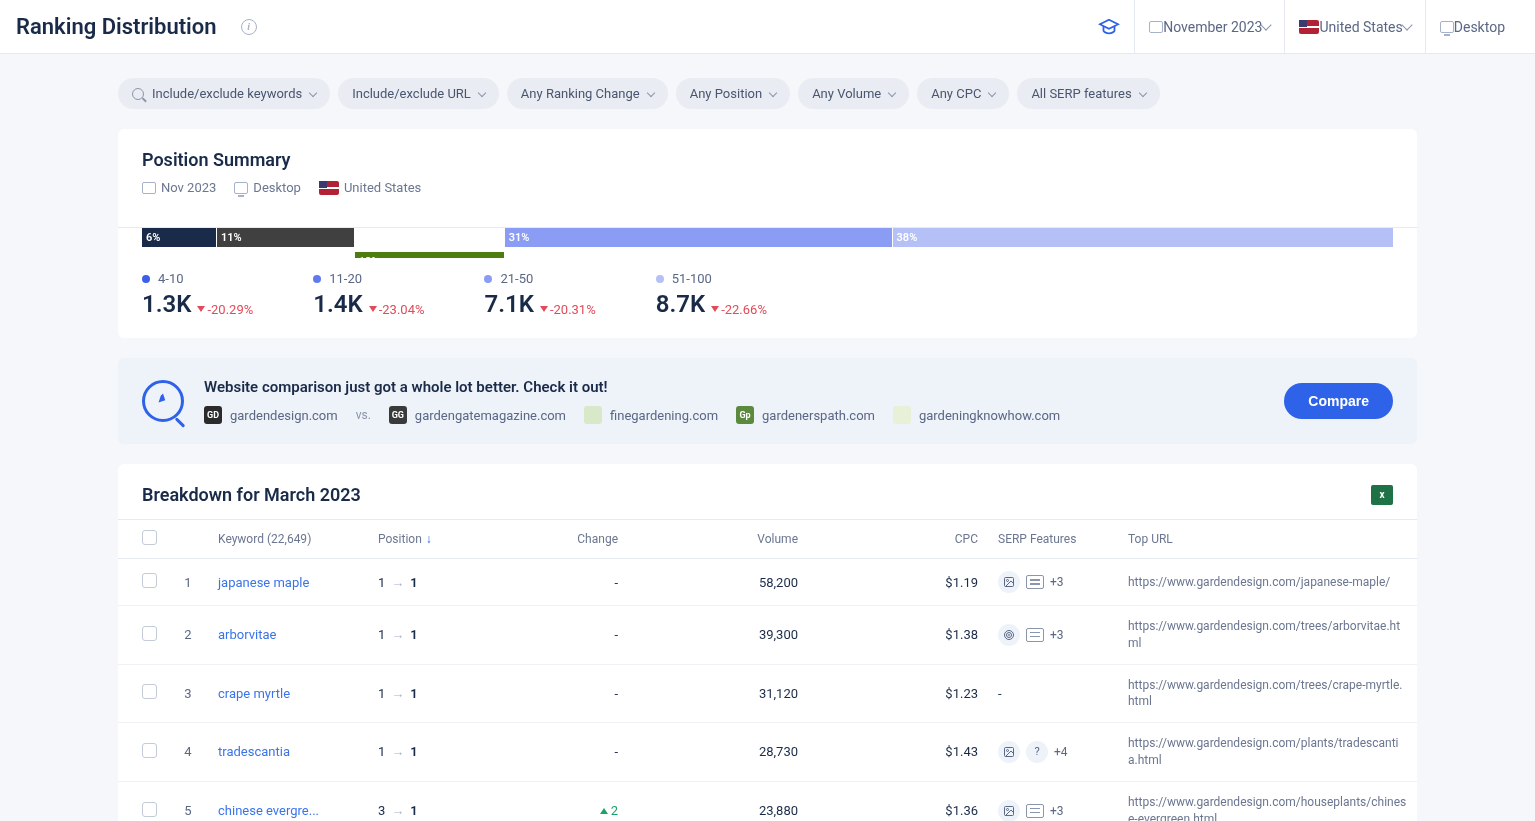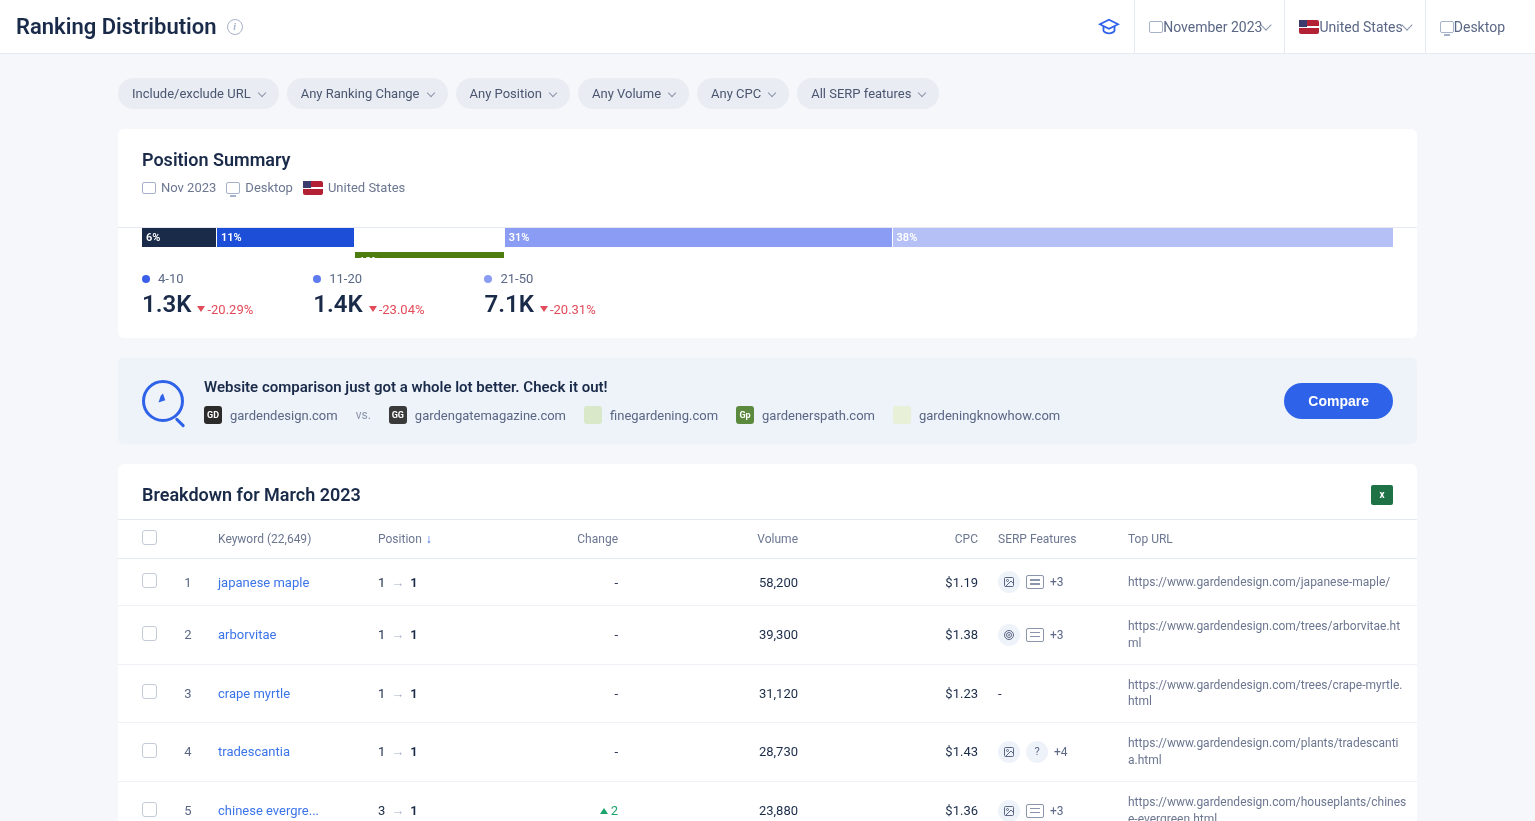--- a/index.html
+++ b/index.html
@@ -1,39 +1,39 @@
 <!DOCTYPE html>
 <html><head>
 <meta charset="utf-8">
 <style>
 * { margin: 0; padding: 0; box-sizing: border-box; }
 body { font-family: -apple-system, BlinkMacSystemFont, "Segoe UI", Roboto, sans-serif; background: #f5f7fa; color: #1a2b49; font-size: 13px; }
 
 .header { background: #fff; border-bottom: 1px solid #e5e9f2; display: flex; align-items: center; padding: 0 16px; height: 54px; }
-.header-title { font-size: 22px; font-weight: 600; color: #1a2b49; display: flex; align-items: center; gap: 10px; }
+.header-title { font-size: 22px; font-weight: 600; color: #1a2b49; display: flex; align-items: center; gap: 24px; }
 .info-icon { width: 16px; height: 16px; border: 1.5px solid #a6b2c9; border-radius: 50%; display: inline-flex; align-items: center; justify-content: center; font-size: 10px; color: #a6b2c9; font-style: italic; font-family: serif; }
 .header-right { margin-left: auto; display: flex; align-items: center; gap: 0; }
 .header-sep { width: 1px; height: 54px; background: #e5e9f2; }
 .header-item { display: flex; align-items: center; padding: 0 14px; color: #5a6785; font-size: 14px; cursor: pointer; }
 .grad-icon { color: #2e62e8; }
 .flag { width: 20px; height: 14px; background: linear-gradient(to bottom, #b22234 0%, #b22234 46%, #fff 46%, #fff 54%, #b22234 54%, #b22234 100%); position: relative; border-radius: 2px; }
 .flag::before { content:''; position:absolute; left:0; top:0; width:8px; height:7px; background:#3c3b6e; }
 .chevron { width: 8px; height: 8px; border-right: 1.5px solid #8b95ab; border-bottom: 1.5px solid #8b95ab; transform: rotate(45deg); margin-top: -3px; }
 
 .container { padding: 24px 118px 0 118px; }
 
 .filters { display: flex; gap: 8px; margin-bottom: 20px; }
 .filter-pill { background: #e9ecf2; border-radius: 18px; padding: 8px 14px; display: flex; align-items: center; gap: 8px; color: #4a5670; font-size: 13px; cursor: pointer; }
 .filter-pill .chev { width: 6px; height: 6px; border-right: 1.5px solid #8b95ab; border-bottom: 1.5px solid #8b95ab; transform: rotate(45deg); margin-top: -2px; }
 .search-icon { width: 12px; height: 12px; border: 1.5px solid #8b95ab; border-radius: 50%; position: relative; }
 .search-icon::after { content:''; position:absolute; width:5px; height:1.5px; background:#8b95ab; bottom:-2px; right:-4px; transform:rotate(45deg); }
 
 .card { background: #fff; border-radius: 6px; padding: 20px 24px; margin-bottom: 20px; }
 .card-title { font-size: 18px; font-weight: 600; color: #1a2b49; margin-bottom: 10px; }
-.meta { display: flex; align-items: center; gap: 10px; color: #6b7690; font-size: 13px; }
+.meta { display: flex; align-items: center; gap: 18px; color: #6b7690; font-size: 13px; }
 .meta-item { display: flex; align-items: center; gap: 5px; }
 .cal-icon, .monitor-icon { width: 14px; height: 12px; border: 1.5px solid #a6b2c9; border-radius: 2px; position: relative; }
 .monitor-icon::after { content:''; position:absolute; bottom:-4px; left:3px; width:6px; height:1.5px; background:#a6b2c9; }
 
 .dist-bar { display: flex; height: 20px; margin-top: 32px; border-top: 1px solid #e5e9f2; position: relative; }
 .dist-bar::before { content:''; position:absolute; top:-1px; left:-24px; right:-24px; height:1px; background:#e5e9f2; }
 .seg { color: #fff; font-size: 11px; font-weight: 600; padding: 3px 4px; border-right: 1px solid #fff; }
 .seg:last-child { border-right: none; }
 
 .legend { display: flex; gap: 60px; margin-top: 24px; }
@@ -121,20 +121,25 @@
     <div class="header-item">
       <span class="monitor-icon"></span>
       <span>Desktop</span>
     </div>
   </div>
 </div>
 
 <div class="container">
   <div class="filters" id="filters">
       <div class="filter-pill">
+        <span class="search-icon"></span>
+        <span>Include/exclude keywords</span>
+        <span class="chev"></span>
+      </div>
+      <div class="filter-pill">
         <span>Include/exclude URL</span>
         <span class="chev"></span>
       </div>
       <div class="filter-pill">
         <span>Any Ranking Change</span>
         <span class="chev"></span>
       </div>
       <div class="filter-pill">
         <span>Any Position</span>
         <span class="chev"></span>
@@ -164,21 +169,21 @@
           <span class="monitor-icon"></span>
           <span>Desktop</span>
         </span>
       <span class="meta-item">
           <span class="flag"></span>
           <span>United States</span>
         </span>
     </div>
     <div class="dist-bar" id="dist-bar">
         <div class="seg" style="width: 6%; background: rgb(26, 43, 73);">6%</div>
-        <div class="seg" style="width: 11%; background: #1d4ed8;">11%</div>
+        <div class="seg" style="width: 11%; background: #404040;">11%</div>
         <div class="seg" style="width: 12%; background: #4d7c0f; margin-top: 24px;">12%</div>
         <div class="seg" style="width: 31%; background: rgb(138, 156, 243);">31%</div>
         <div class="seg" style="width: 40%; background: rgb(180, 192, 246);">38%</div>
       </div>
     <div class="legend" id="legend">
         <div class="legend-item">
           <div class="legend-label">
             <span class="dot" style="background:#3b5fe8"></span>
             <span>4-10</span>
           </div>
@@ -198,20 +203,30 @@
           </div>
         </div>
         <div class="legend-item">
           <div class="legend-label">
             <span class="dot" style="background:#8a9cf3"></span>
             <span>21-50</span>
           </div>
   <div class="legend-val">
             <span class="big">7.1K</span>
             <span class="change-down"><span class="arrow-down"></span>-20.31%</span>
+          </div>
+        </div>
+        <div class="legend-item">
+          <div class="legend-label">
+            <span class="dot" style="background:#b4c0f6"></span>
+            <span>51-100</span>
+          </div>
+  <div class="legend-val">
+            <span class="big">8.7K</span>
+            <span class="change-down"><span class="arrow-down"></span>-22.66%</span>
           </div>
         </div>
       </div>
   </div>
 
   <div class="compare-card">
     <div class="compass">
       <svg width="18" height="18" viewBox="0 0 24 24" fill="#2e62e8">
           <path d="M12 2l3 9-9 3 3-9z"></path>
         </svg>

